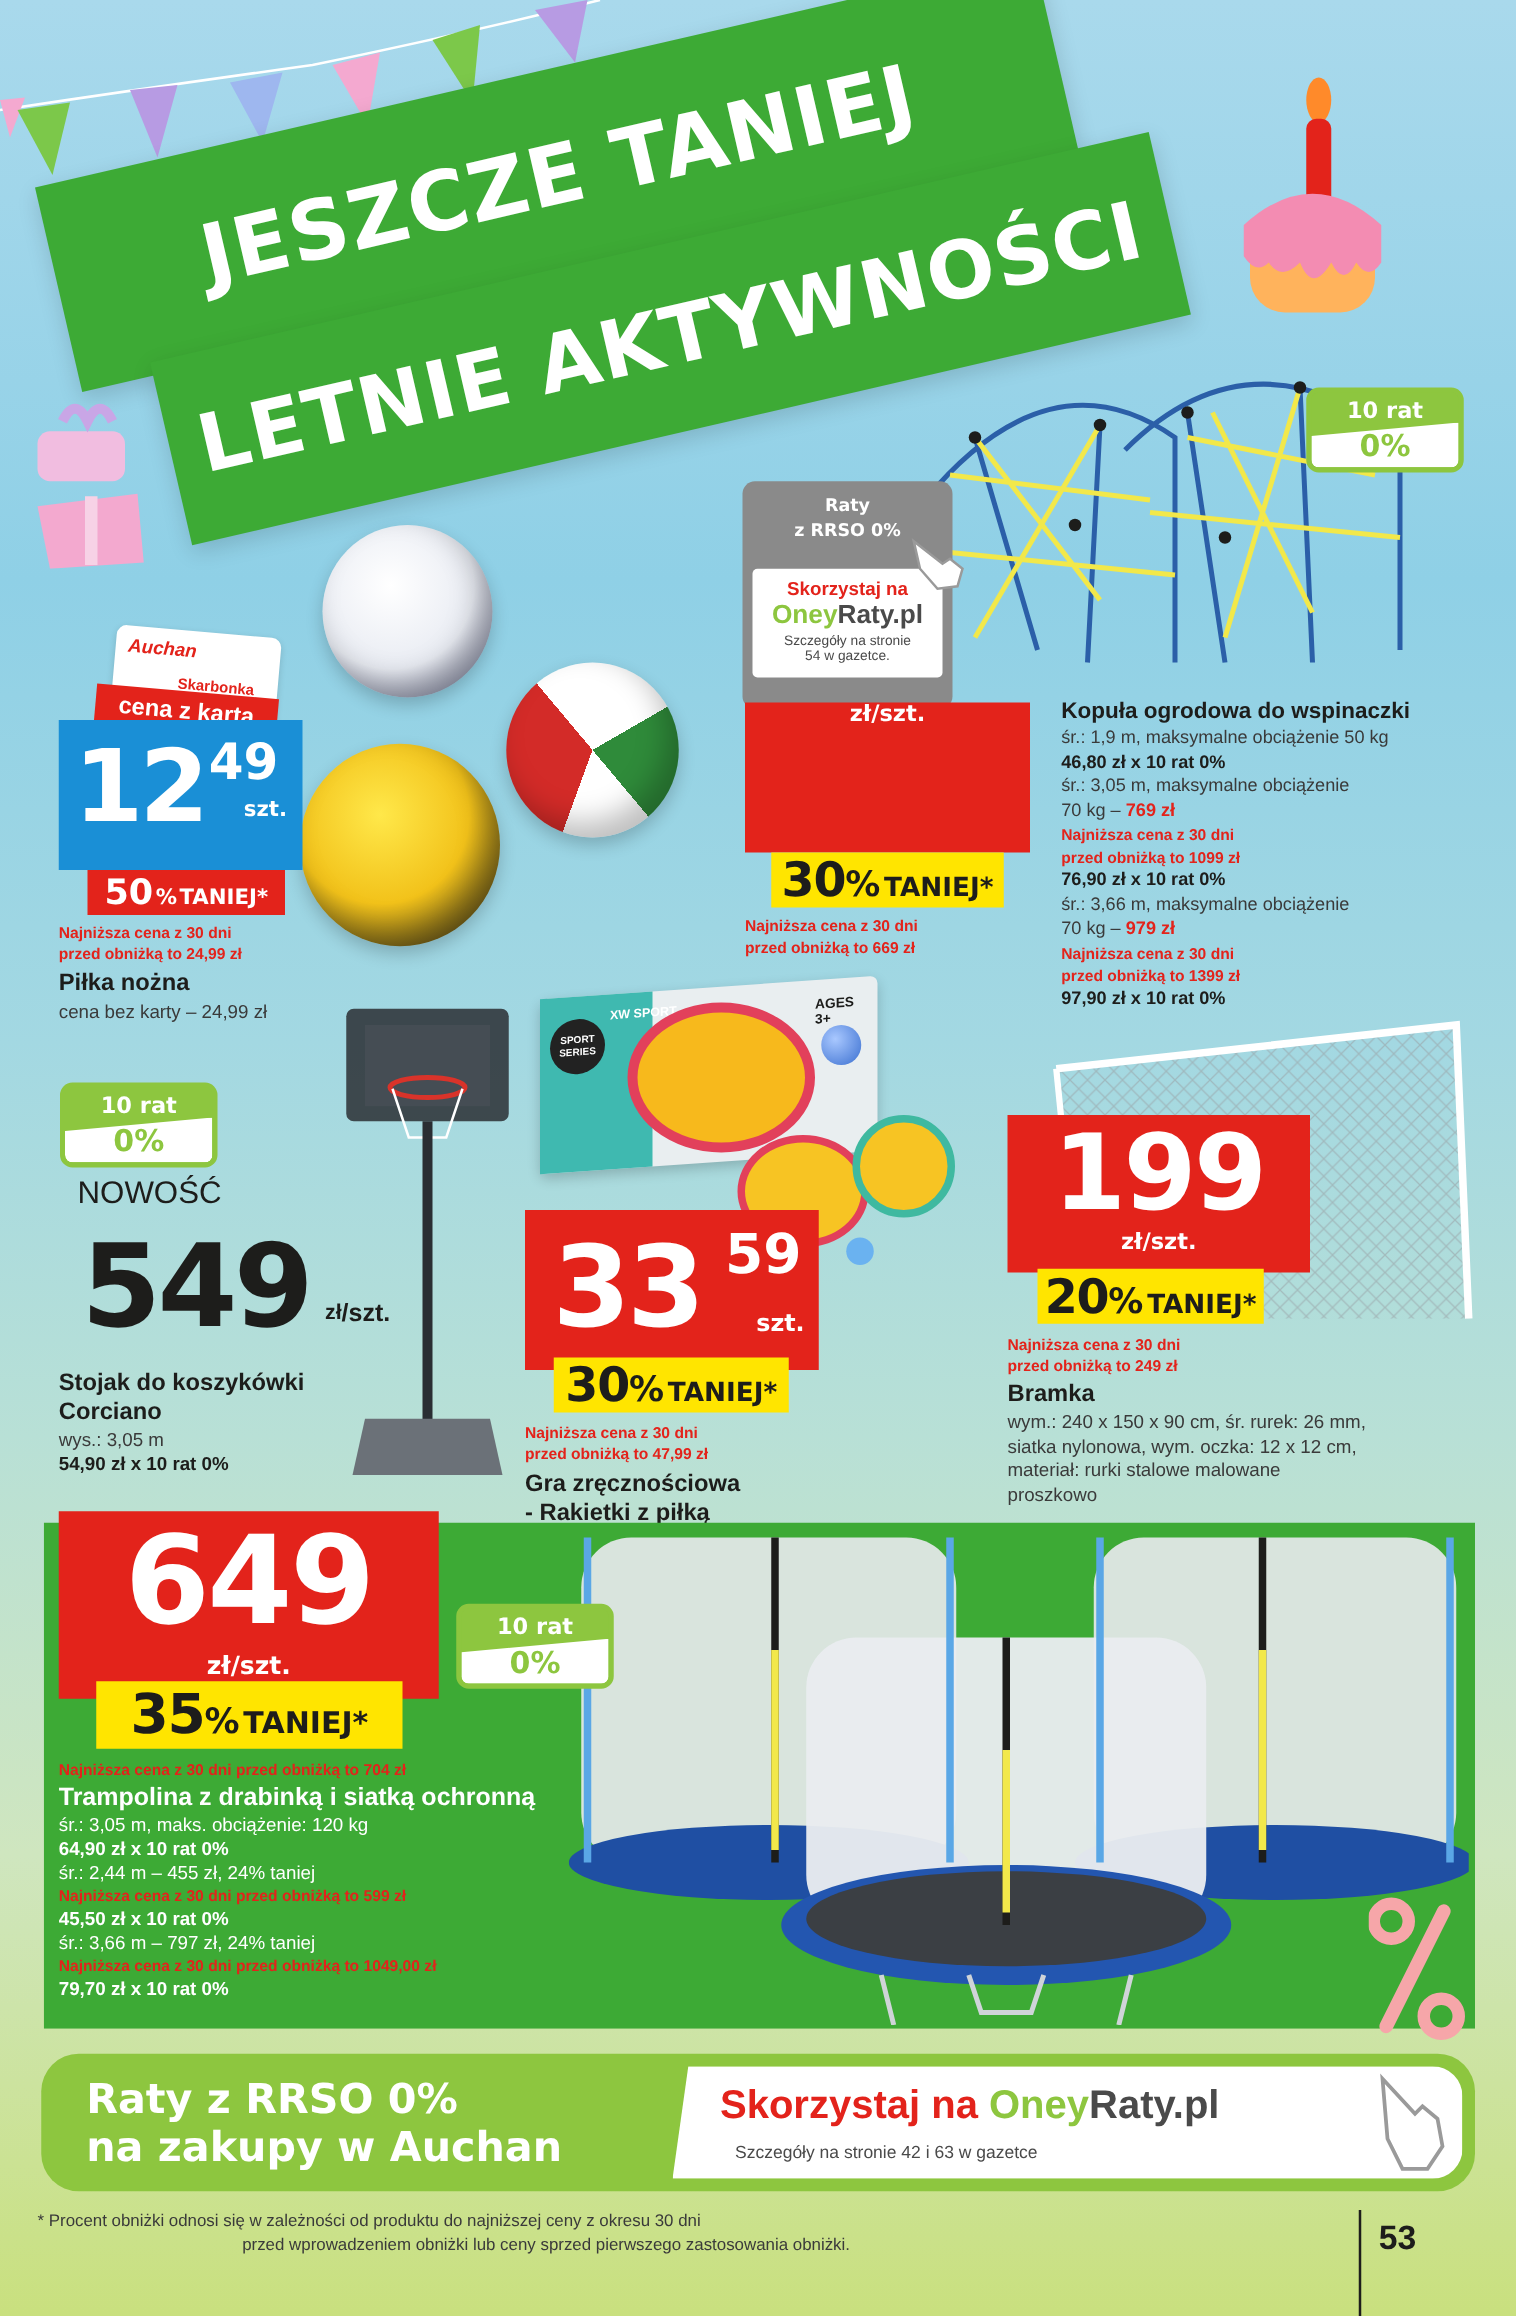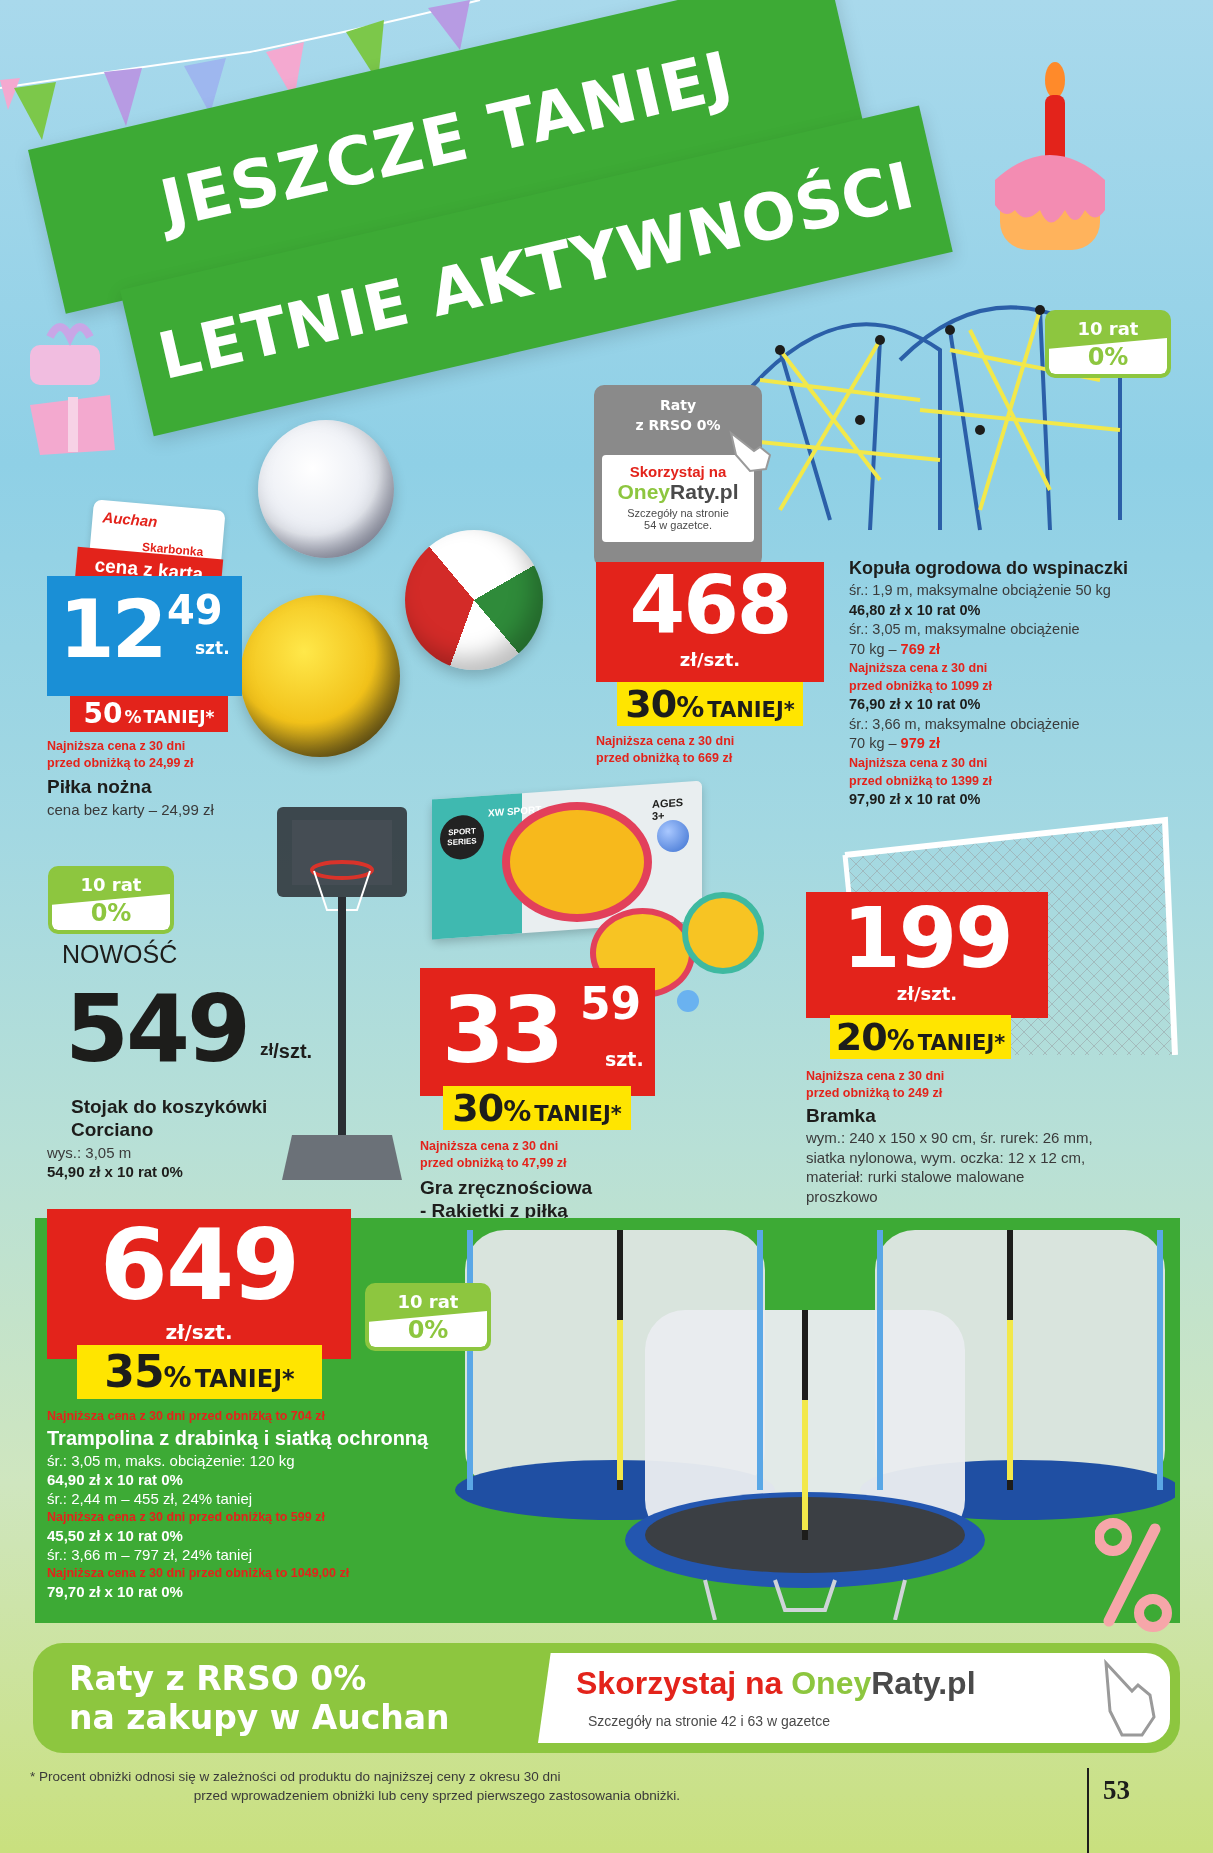--- a/index.html
+++ b/index.html
@@ -179,21 +179,20 @@
     <div style="font-size:11px;color:#4a4a4a;">54 w gazetce.</div>
   </div>
   <div style="position:absolute;left:132px;top:40px;width:50px;height:50px;">
     <svg width="50" height="50" viewBox="0 0 50 50">
         <path d="M5,8 L28,26 L34,22 L44,30 L40,44 L24,46 L10,30 Z" fill="#fff" stroke="#9a9a9a" stroke-width="2"></path>
       </svg>
   </div>
 </div>
 
 <div class="redbox" style="left:596px;top:562px;width:228px;height:120px;text-align:center;">
-  <div style="font-size:80px;line-height:88px;letter-spacing:-2px;">468</div>
   <div style="font-size:18px;line-height:20px;">zł/szt.</div>
 </div>
 <div class="yellowbar" style="left:617px;top:682px;width:186px;height:44px;line-height:44px;">
   <span class="pct">30</span>
   <span class="pctsign">%</span>
   <span class="tan">TANIEJ*</span>
 </div>
 <div class="lowest" style="left:596px;top:733px;">
   <div>Najniższa cena z 30 dni</div>
   <div>przed obniżką to 669 zł</div>
@@ -228,21 +227,21 @@
 
 <div class="ratbadge" style="left:48px;top:866px;">
   <div class="top">10 rat</div>
   <div class="bot">0%</div>
 </div>
 <div class="abs" style="left:62px;top:940px;font-weight:400;font-size:25px;color:#1d1d1b;">NOWOŚĆ</div>
 <div class="abs" style="left:65px;top:980px;font-family:'DejaVu Sans',sans-serif;font-weight:900;font-size:92px;line-height:100px;letter-spacing:-3px;color:#1d1d1b;">549</div>
 <div class="abs" style="left:260px;top:1040px;font-weight:700;font-size:20px;color:#1d1d1b;">
   <span style="font-size:17px;vertical-align:top;">zł</span><span>/szt.</span>
 </div>
-<div class="pname" style="left:47px;top:1095px;margin-left:24px;">
+<div class="pname" style="left:47px;top:1095px;">
   <div>Stojak do koszykówki</div>
   <div>Corciano</div>
 </div>
 <div class="spec" style="left:47px;top:1143px;">wys.: 3,05 m</div>
 <div class="spec specb" style="left:47px;top:1162px;">54,90 zł x 10 rat 0%</div>
 
 <div class="abs" style="left:432px;top:780px;width:320px;height:200px;">
   <div style="position:absolute;left:0;top:10px;width:270px;height:140px;background:#e9eef0;transform:skewY(-4deg);border-radius:6px;box-shadow:0 4px 10px rgba(0,0,0,0.2);">
     <div style="position:absolute;left:0;top:0;width:90px;height:140px;background:#3fb9b0;"></div>
     <div style="position:absolute;left:8px;top:18px;width:44px;height:44px;border-radius:50%;background:#222;color:#fff;font-size:8px;font-weight:700;text-align:center;padding-top:12px;line-height:10px;">SPORT SERIES</div>
@@ -396,13 +395,13 @@
         </svg>
     </div>
   </div>
 </div>
 
 <div class="abs" style="left:30px;top:1767px;width:660px;font-size:13.5px;line-height:19px;color:#3a3a3a;">
   <div>* Procent obniżki odnosi się w zależności od produktu do najniższej ceny z okresu 30 dni</div>
   <div style="text-align:right;padding-right:10px;">przed wprowadzeniem obniżki lub ceny sprzed pierwszego zastosowania obniżki.</div>
 </div>
 <div class="abs" style="left:1087px;top:1768px;width:2px;height:85px;background:#1d1d1b;"></div>
-<div class="abs" style="left:1103px;top:1775px;font-family:Liberation Serif, serif;font-weight:700;font-size:27px;color:#1d1d1b;">53</div>
+<div class="abs" style="left:1103px;top:1775px;font-family:Liberation Sans, sans-serif;font-weight:700;font-size:27px;color:#1d1d1b;">53</div>
 
 </body></html>

